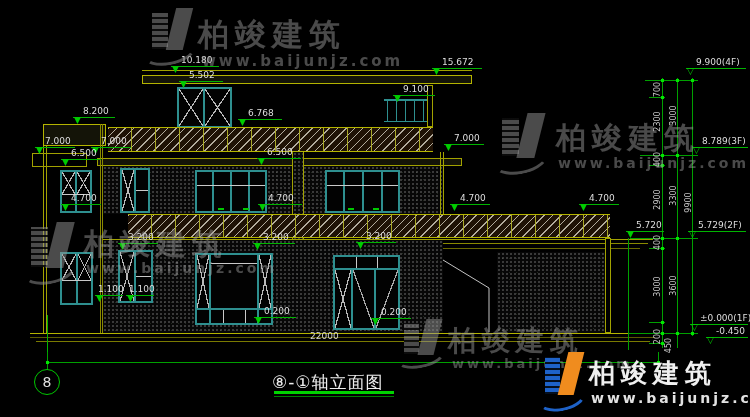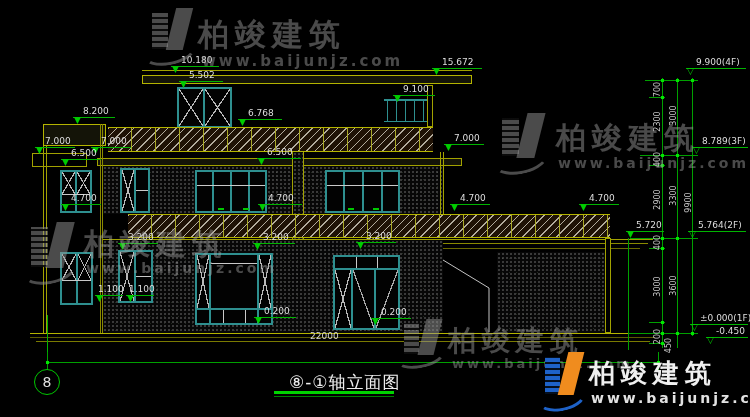--- a/index.html
+++ b/index.html
@@ -222,21 +222,21 @@
 
   <div class="lvl open" style="left:686px;top:57px;width:60px">
     <span class="lt">9.900(4F)</span>
       <i class="lv">▽</i>
     </div>
   <div class="lvl open" style="left:692px;top:136px;width:56px">
     <span class="lt">8.789(3F)</span>
       <i class="lv">▽</i>
     </div>
   <div class="lvl open" style="left:688px;top:220px;width:58px">
-    <span class="lt">5.764(2F)</span>
+    <span class="lt">5.729(2F)</span>
       <i class="lv">▽</i>
     </div>
   <div class="lvl open" style="left:690px;top:313px;width:58px">
     <span class="lt">±0.000(1F)</span>
       <i class="lv">▽</i>
     </div>
   <div class="lvl open" style="left:706px;top:326px;width:42px">
     <span class="lt">-0.450</span>
       <i class="lv">▽</i>
     </div>
@@ -339,21 +339,21 @@
   <div class="abs gline" style="left:47px;top:352px;width:1px;height:18px"></div>
   <div class="abs gline" style="left:658px;top:352px;width:1px;height:18px"></div>
   <div class="sq" style="left:46px;top:361px"></div>
   <div class="sq" style="left:657px;top:361px"></div>
   <span class="dimtxt" style="left:310px;top:331px">22000</span>
 
   <div class="axis-bubble" style="left:34px;top:369px;width:26px;height:26px;line-height:24px">
     <span>8</span>
   </div>
 
-  <div class="title" style="left:289px;top:371px">⑧-①轴立面图</div>
+  <div class="title" style="left:272px;top:371px">⑧-①轴立面图</div>
   <div class="abs" style="left:274px;top:391px;width:120px;height:3px;background:#00d400"></div>
   <div class="abs" style="left:274px;top:396px;width:120px;height:1px;background:#008000"></div>
 
   <div>
     <div class="logo graylogo" style="left:143px;top:8px;width:54px;height:58px">
         <i class="p1"></i>
         <i class="p2"></i>
         <i class="p3"></i>
       </div>
     <span class="wm-brand" style="left:198px;top:14px;font-size:31px">柏竣建筑</span>

